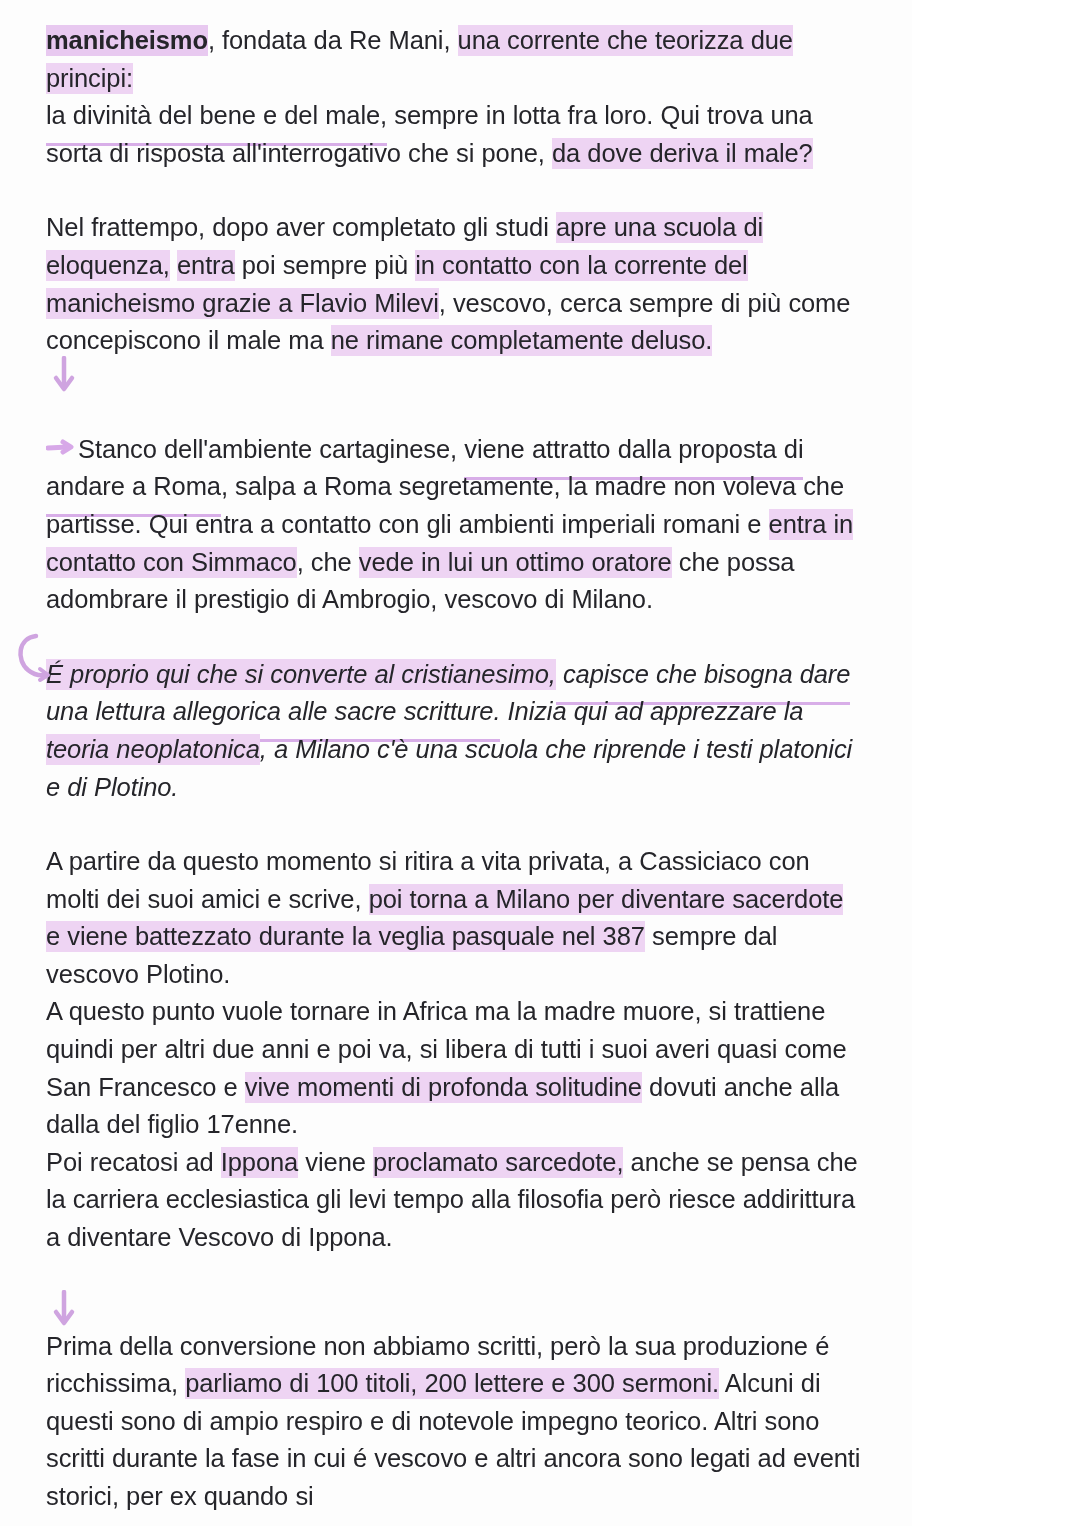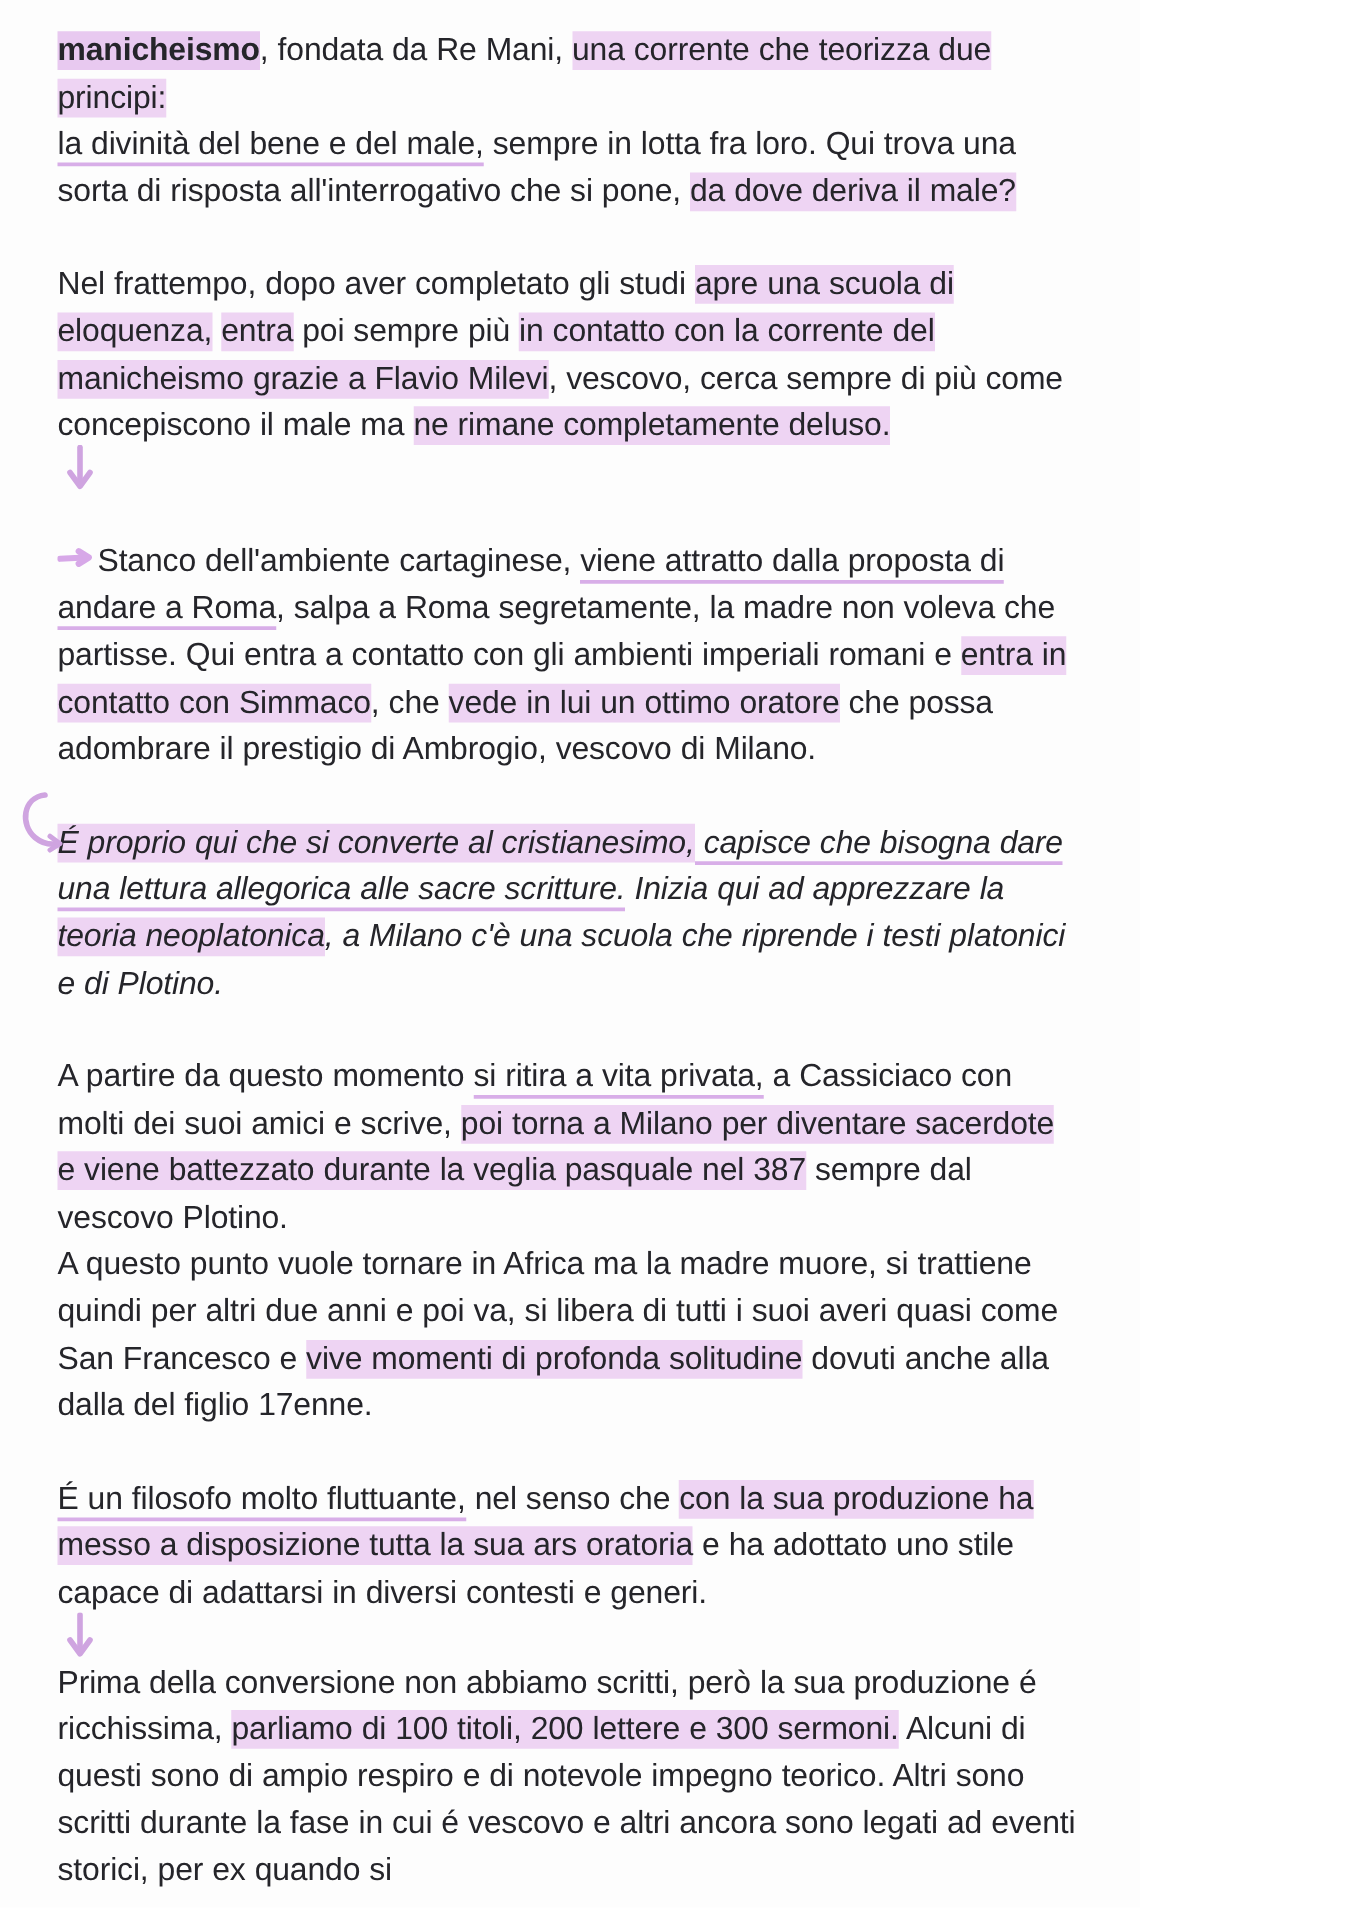--- a/index.html
+++ b/index.html
@@ -39,21 +39,21 @@
   }
   .hl-strong {
     background: #e8c9f0;
     font-weight: bold;
     padding: 1px 0 2px 0;
     box-decoration-break: clone;
     -webkit-box-decoration-break: clone;
   }
   .ul {
     border-bottom: 3px solid #d8aee8;
-    padding-bottom: 1px;
+    padding-bottom: 14px;
     box-decoration-break: clone;
     -webkit-box-decoration-break: clone;
   }
   .heading {
     font-size: 25.5px;
     line-height: 37.6px;
     font-weight: bold;
     color: #222226;
     margin: 0;
   }
@@ -124,25 +124,25 @@
     </svg>
     <p class="para"><span class="hl">É proprio qui che si converte al cristianesimo,</span><span class="ul"> capisce che bisogna dare una lettura allegorica alle sacre scritture.</span><span> Inizia qui ad apprezzare la </span><span class="hl">teoria neoplatonica</span><span>, a Milano c'è una scuola che riprende i testi platonici e di Plotino.</span></p>
   </div>
 
   <div class="gap-lg"></div>
 
   <p class="para"><span>A partire da questo momento </span><span class="ul">si ritira a vita privata,</span><span> a Cassiciaco con molti dei suoi amici e scrive, </span><span class="hl">poi torna a Milano per diventare sacerdote e viene battezzato durante la veglia pasquale nel 387</span><span> sempre dal vescovo Plotino.</span></p>
 
   <p class="para"><span>A questo punto vuole tornare in Africa ma la madre muore, si trattiene quindi per altri due anni e poi va, si libera di tutti i suoi averi quasi come San Francesco e </span><span class="hl">vive momenti di profonda solitudine</span><span> dovuti anche alla dalla del figlio 17enne.</span></p>
 
+  <p class="para"><span>Poi recatosi ad </span><span class="hl">Ippona</span><span> viene </span><span class="hl">proclamato sarcedote,</span><span> anche se pensa che la carriera ecclesiastica gli levi tempo alla filosofia però riesce addirittura a diventare Vescovo di Ippona.</span></p>
 
   <div class="gap-lg"></div>
 
 
-  <p class="para"><span class="ul">É un filosofo molto fluttuante,</span><span> nel senso che </span><span class="hl">con la sua produzione ha messo a disposizione tutta la sua ars oratoria</span><span> e ha adottato uno stile capace di adattarsi in diversi contesti e generi.</span></p>
 
   <div class="arrow-row">
     <svg class="arrow-down" viewBox="0 0 30 40">
       <path d="M14 2 L14 28" stroke="#cfa4e0" stroke-width="4.5" stroke-linecap="round" fill="none"></path>
       <path d="M6 22 L14 33 L22 22" stroke="#cfa4e0" stroke-width="4.5" stroke-linecap="round" stroke-linejoin="round" fill="none"></path>
     </svg>
   </div>
 
   <p class="para"><span>Prima della conversione non abbiamo scritti, però la sua produzione é ricchissima, </span><span class="hl">parliamo di 100 titoli, 200 lettere e 300 sermoni.</span><span> Alcuni di questi sono di ampio respiro e di notevole impegno teorico. Altri sono scritti durante la fase in cui é vescovo e altri ancora sono legati ad eventi storici, per ex quando si</span></p>
 

